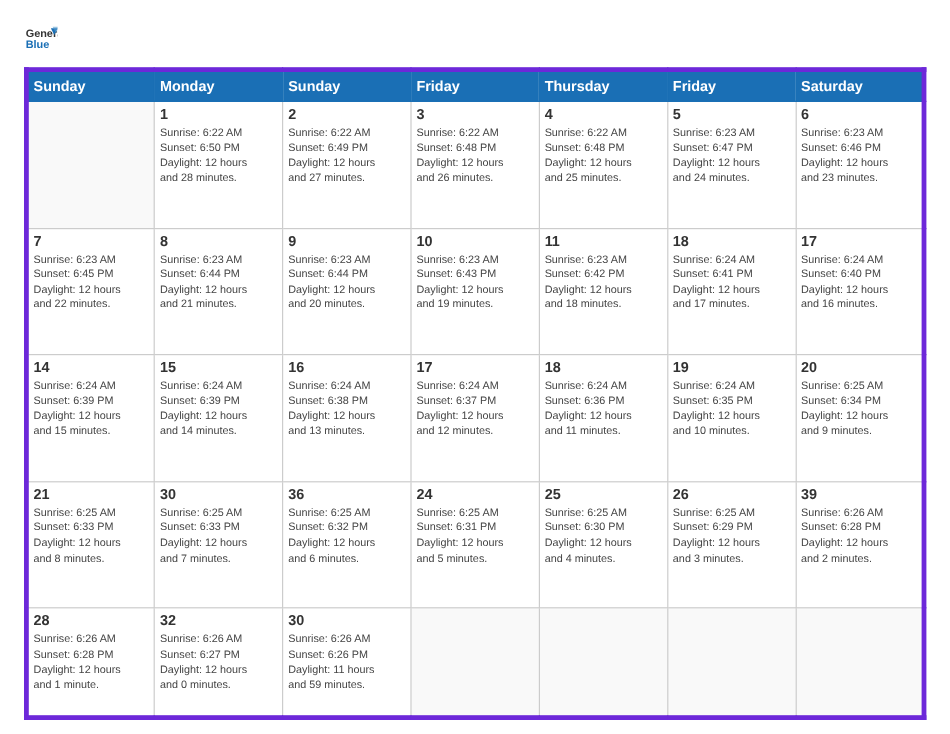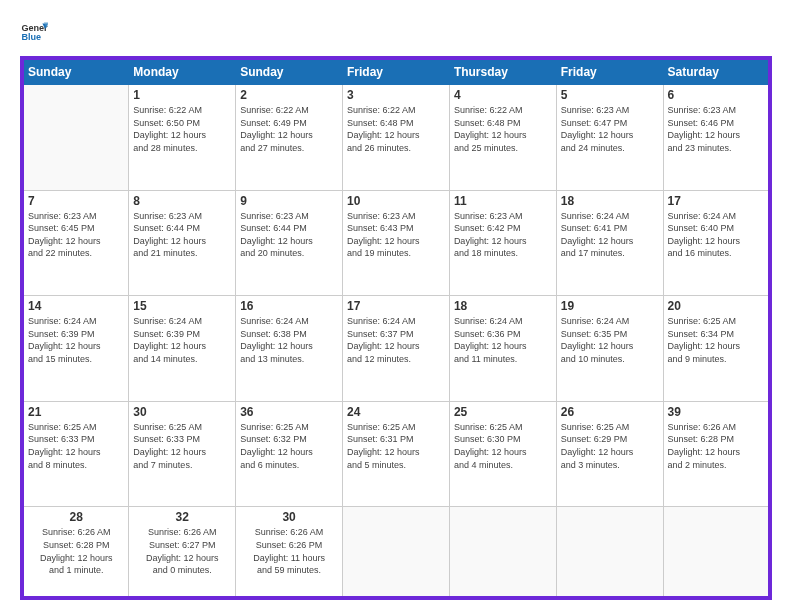--- a/index.html
+++ b/index.html
@@ -81,21 +81,20 @@
     .day-info {
       font-size: 9px;
       color: #444;
       line-height: 1.4;
     }
     .empty-cell {
       background: #f9f9f9;
     }
     .last-row td {
       height: 76px;
-      text-align: center;
     }
   </style>
 </head>
 <body>
 
 <div class="page">
   <div class="header">
     <div class="logo">
       <svg class="logo-icon" viewBox="0 0 40 40">
         <text x="2" y="18" font-size="13" font-weight="bold" fill="#333">General</text>

